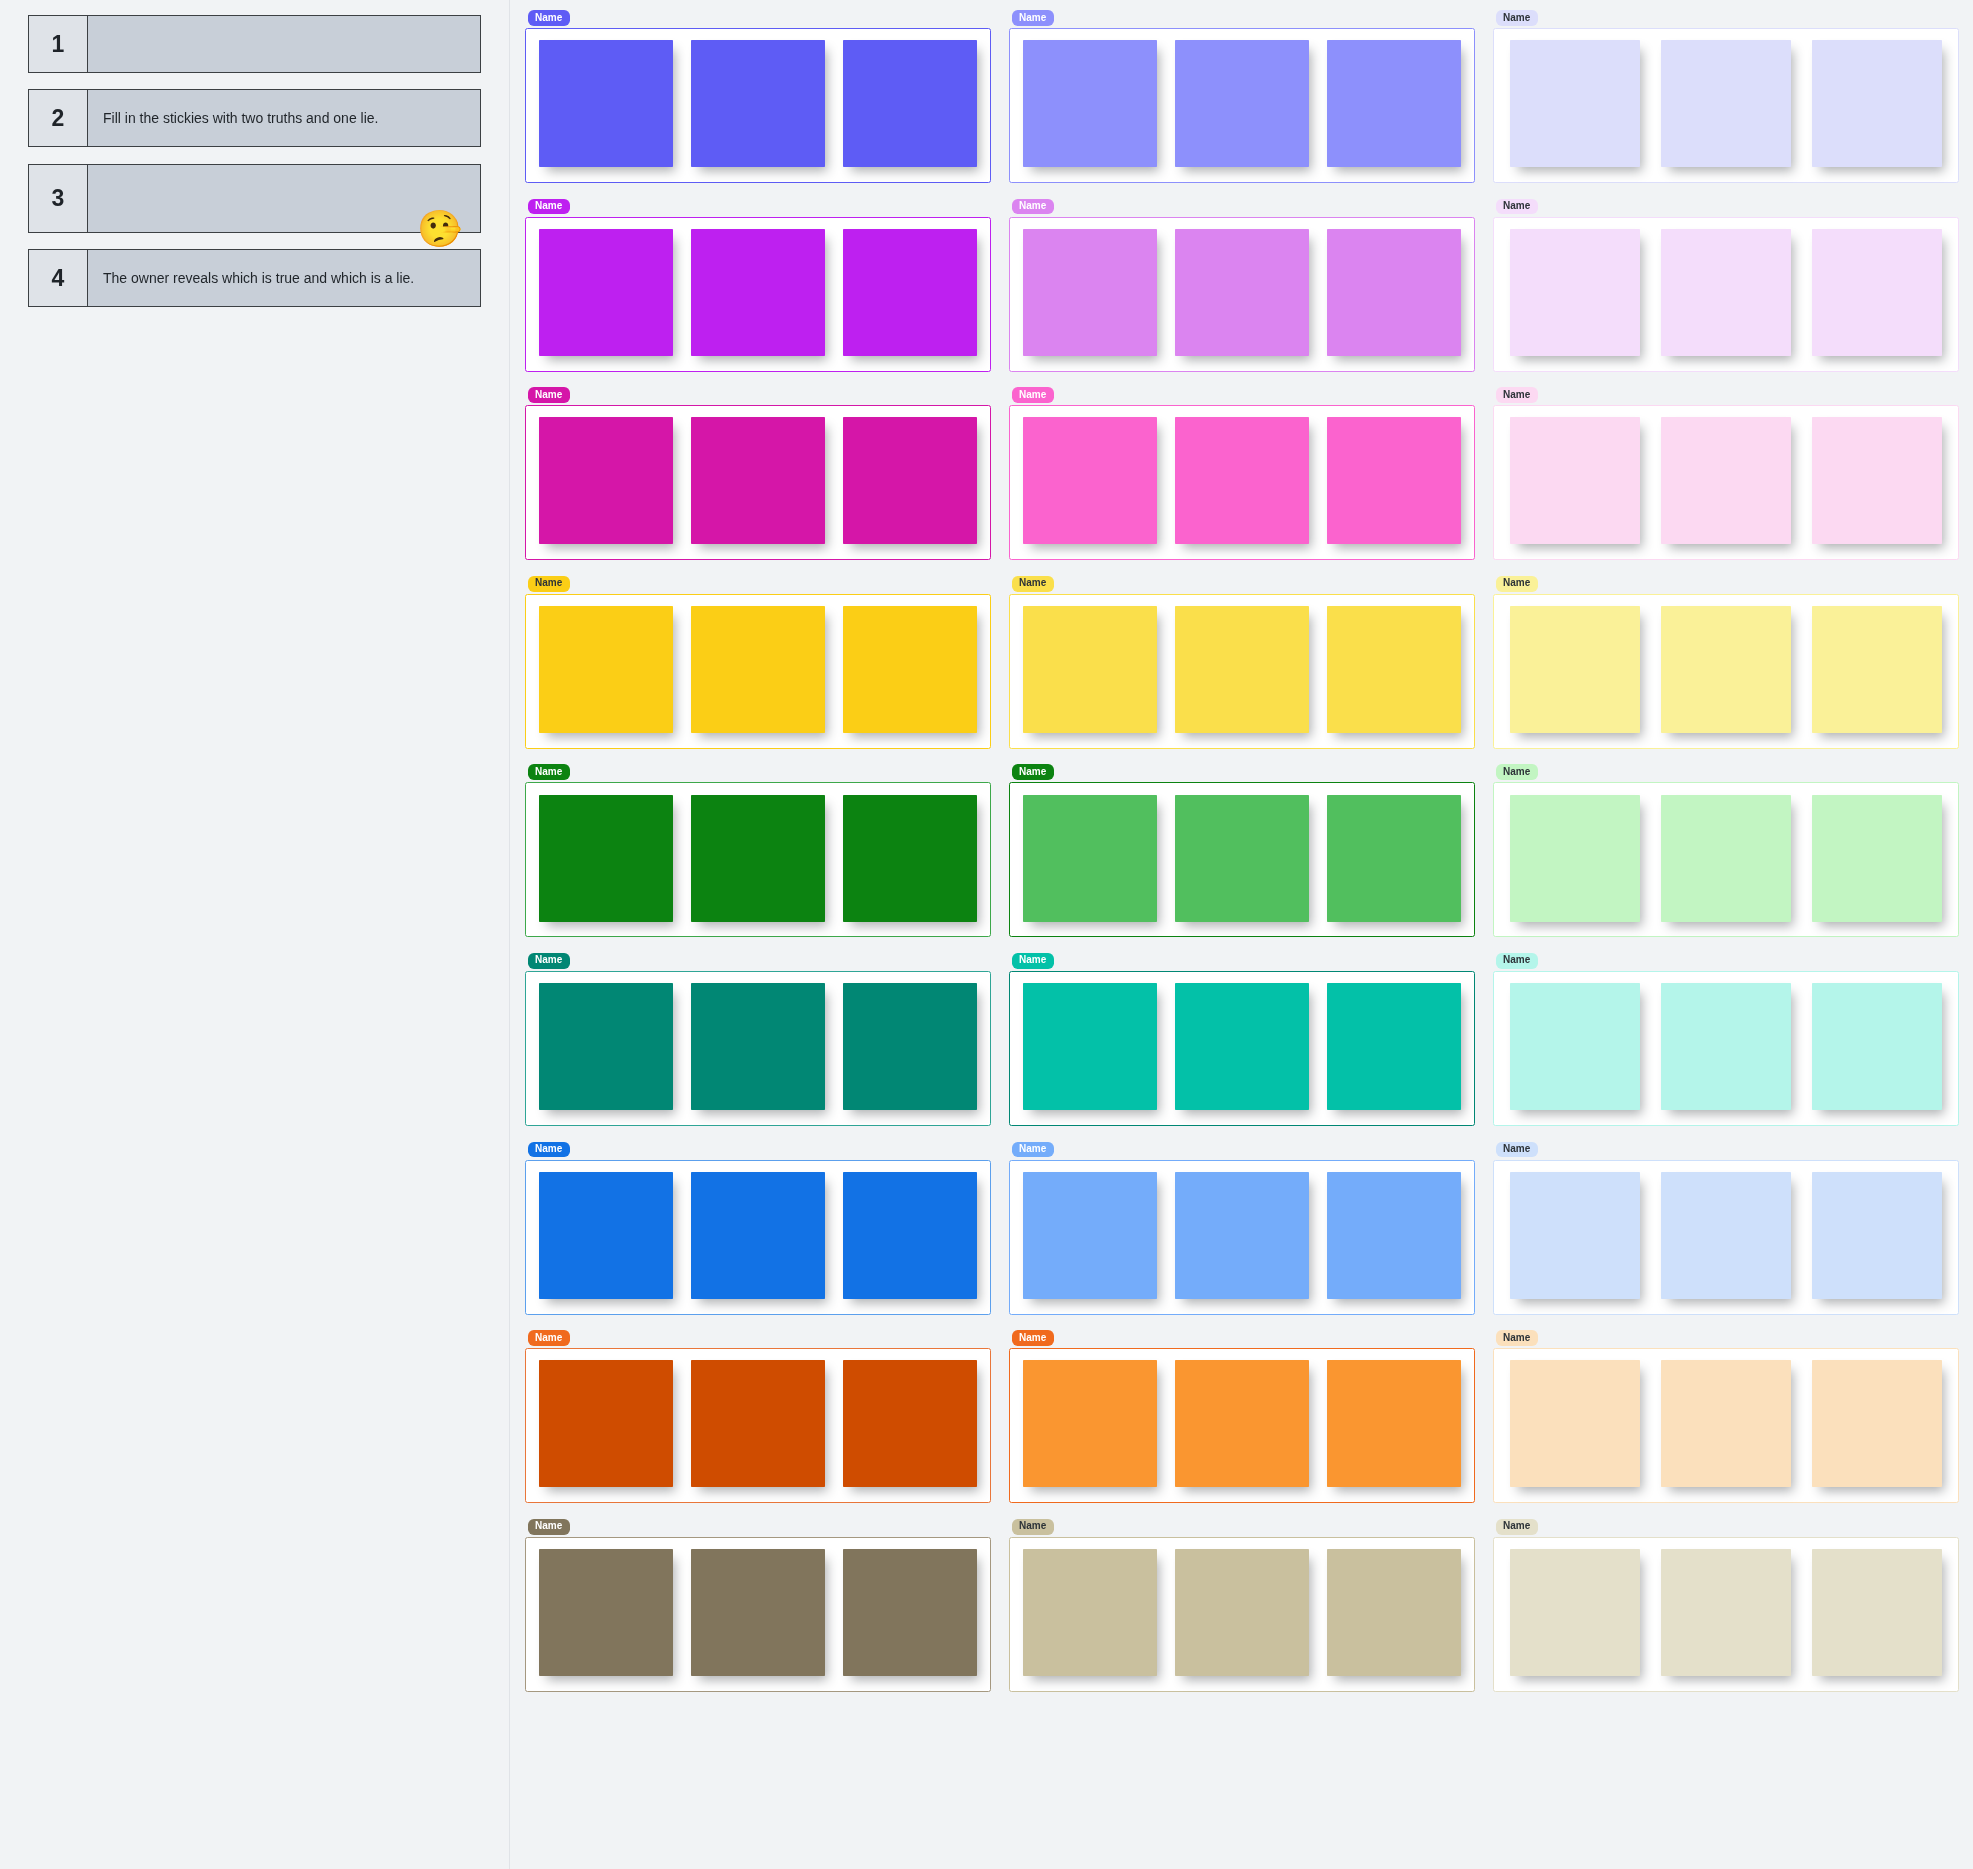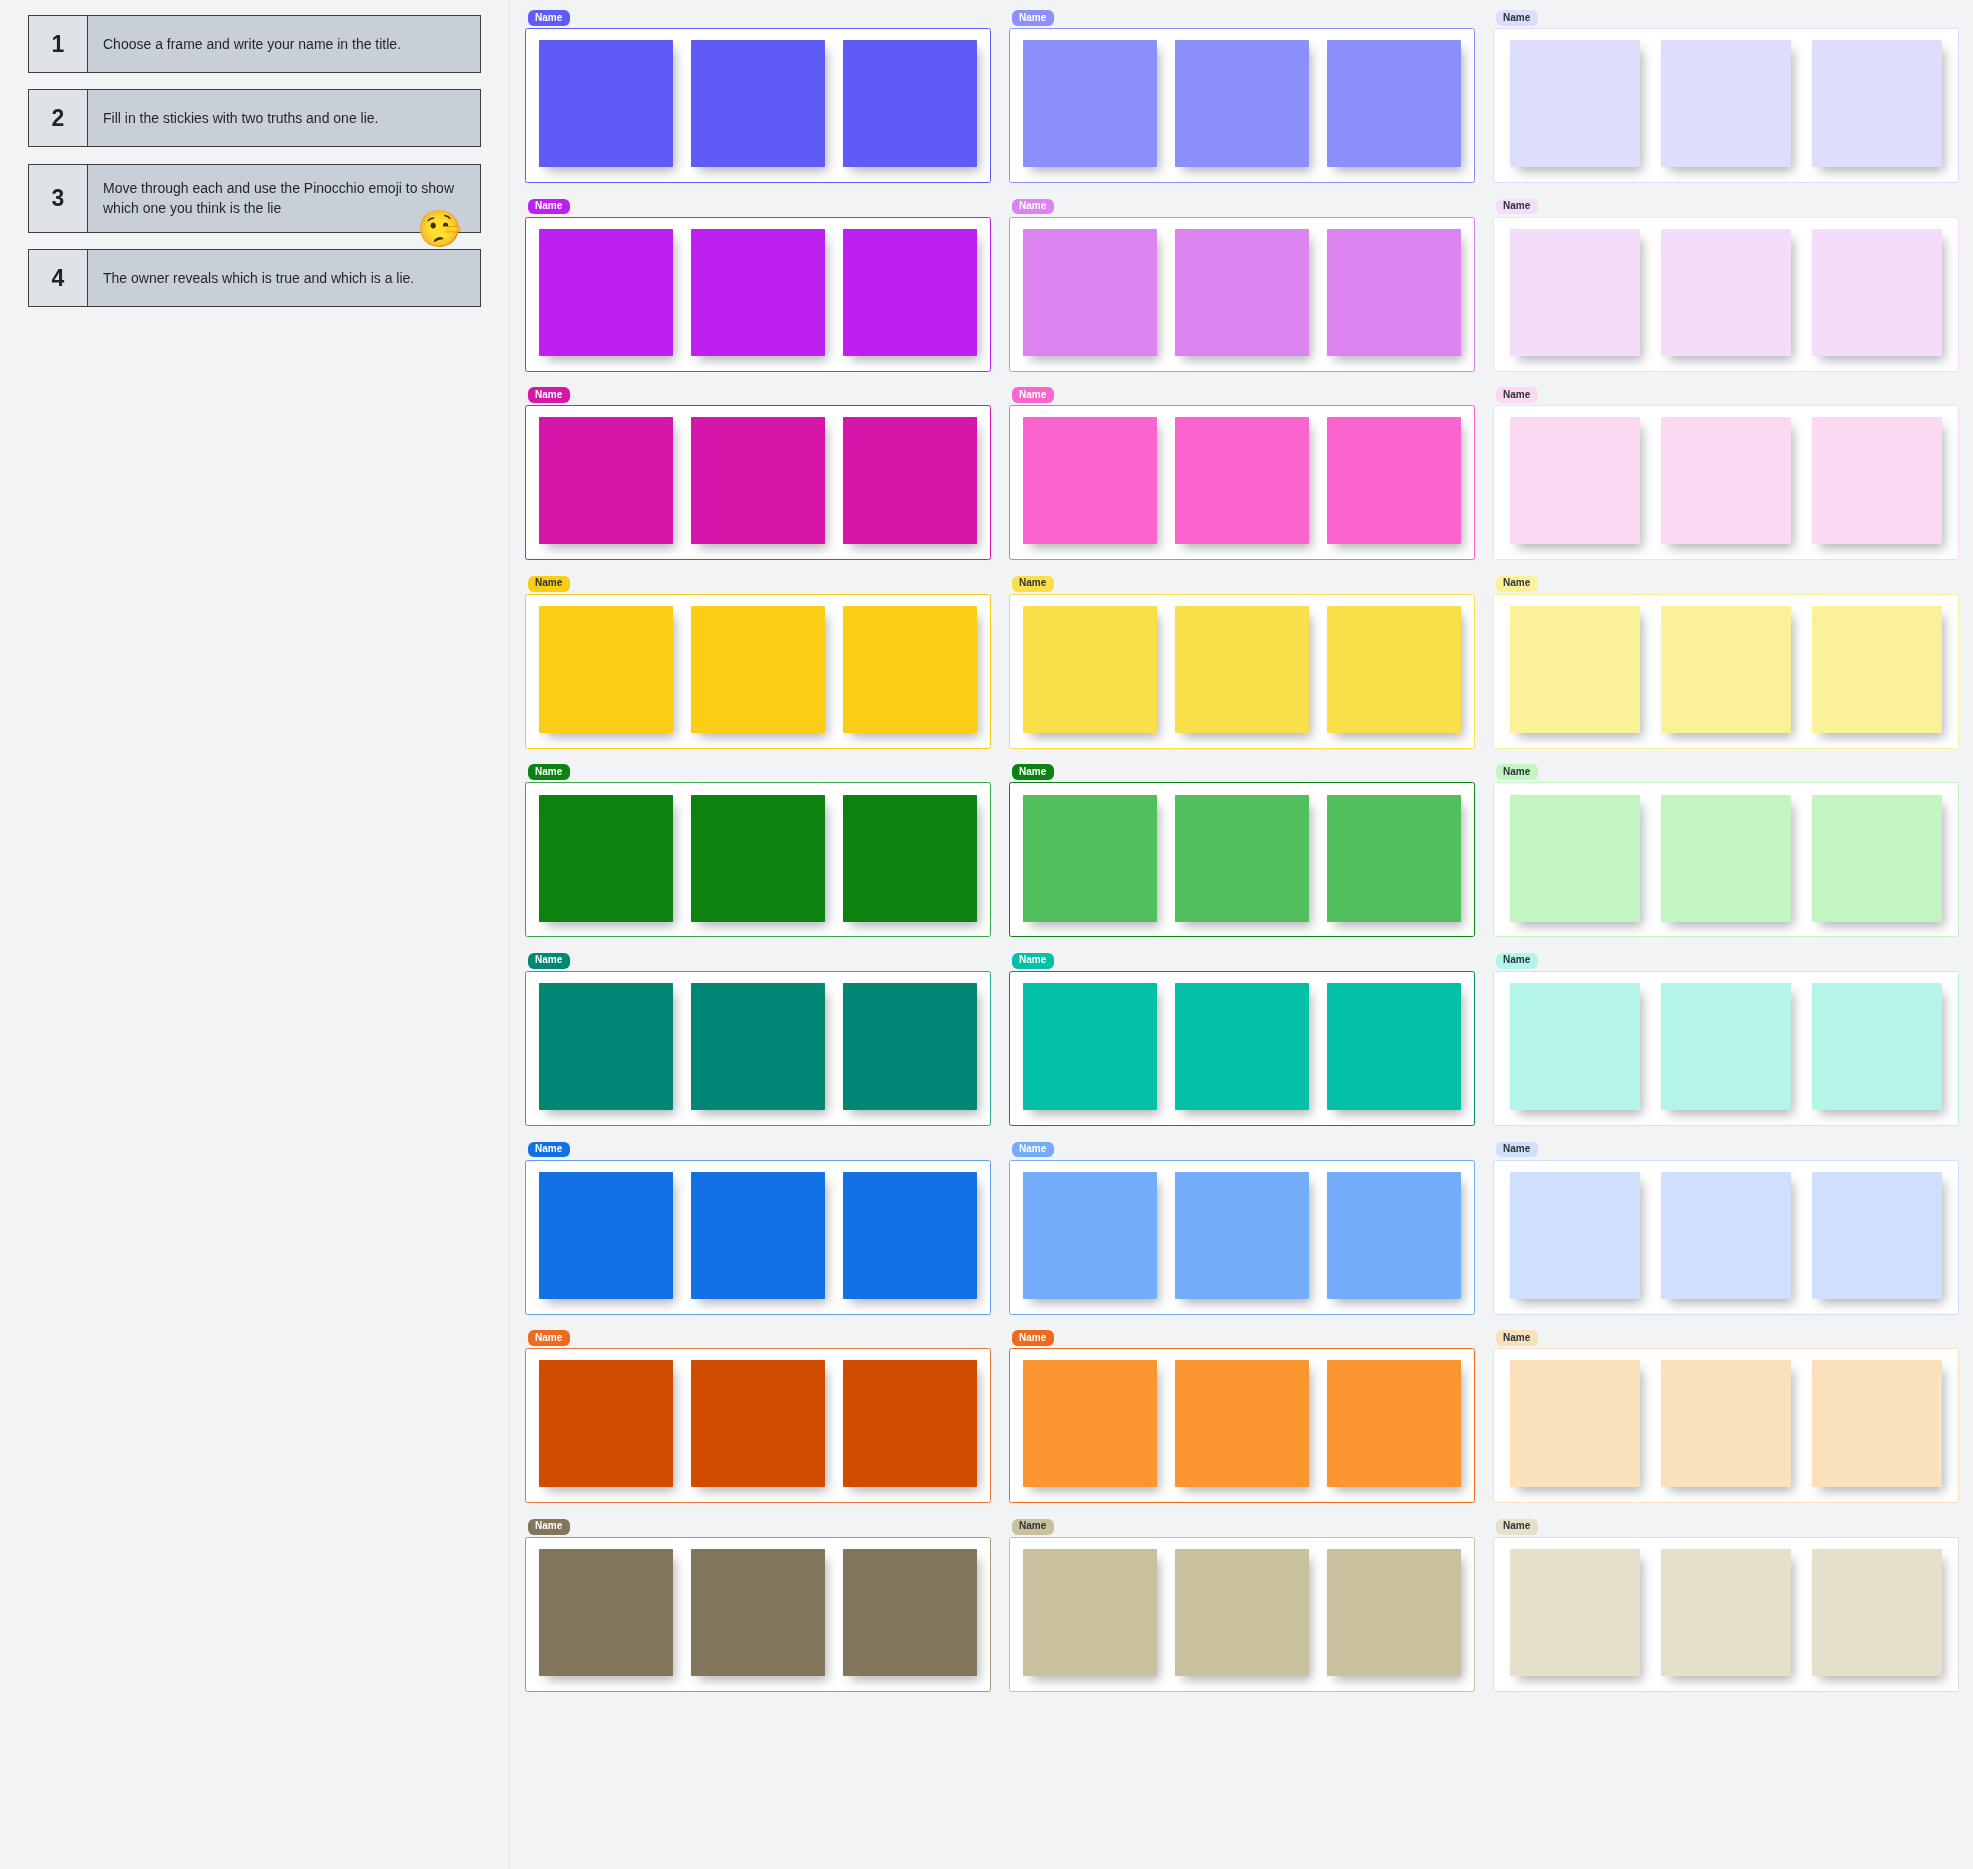--- a/index.html
+++ b/index.html
@@ -139,31 +139,29 @@
 
 <div id="board">
 
   <aside id="instructions-panel">
 
 
     <div id="steps-list">
 
       <div class="step-row">
         <div class="step-num">1</div>
-        <div class="step-text">Choose a frame and write your name in the title.</div>
       </div>
 
       <div class="step-row">
         <div class="step-num">2</div>
         <div class="step-text">Fill in the stickies with two truths and one lie.</div>
       </div>
 
       <div class="step-row" style="min-height:69px;">
         <div class="step-num">3</div>
-        <div class="step-text">Move through each and use the Pinocchio emoji to show which one you think is the lie</div>
         <span id="pinocchio-emoji">🤥</span>
       </div>
 
       <div class="step-row">
         <div class="step-num">4</div>
         <div class="step-text">The owner reveals which is true and which is a lie.</div>
       </div>
 
     </div>
   </aside>

